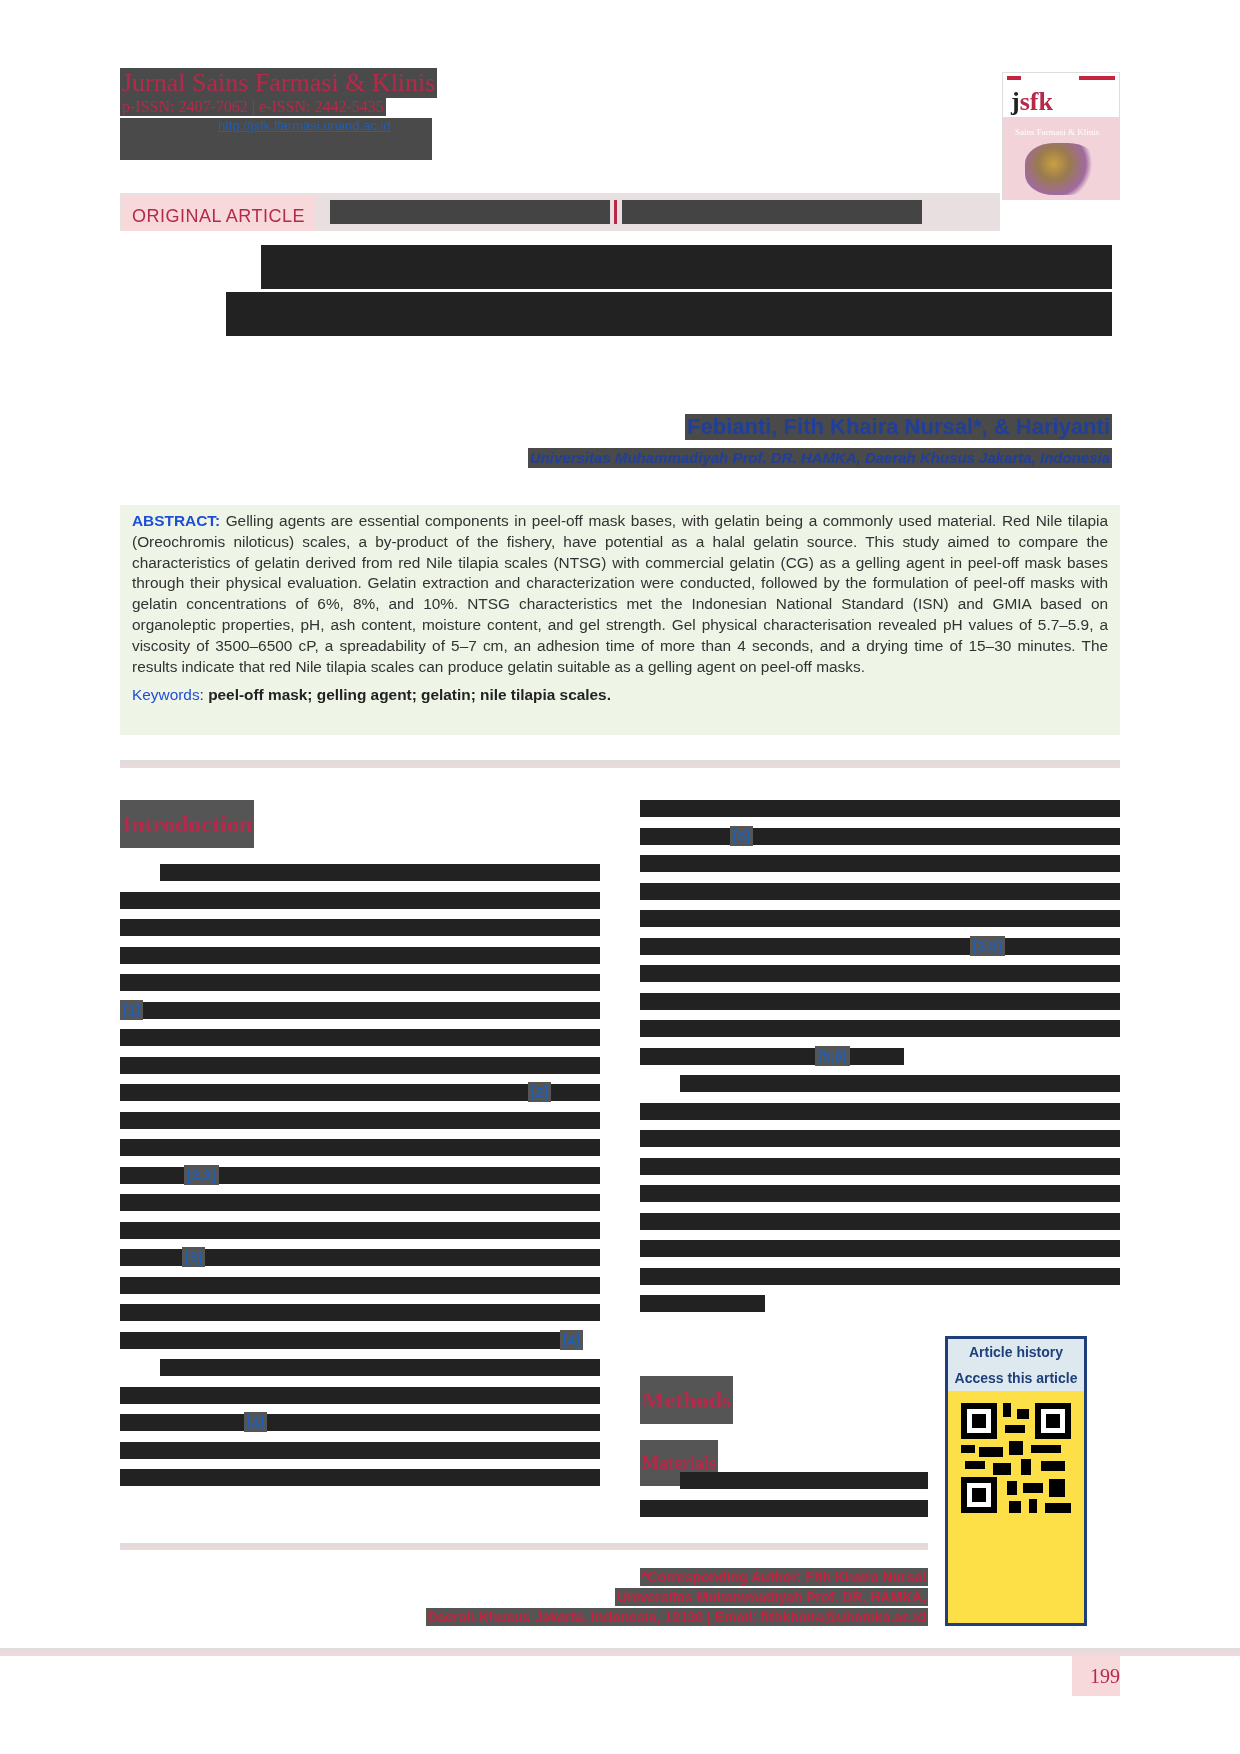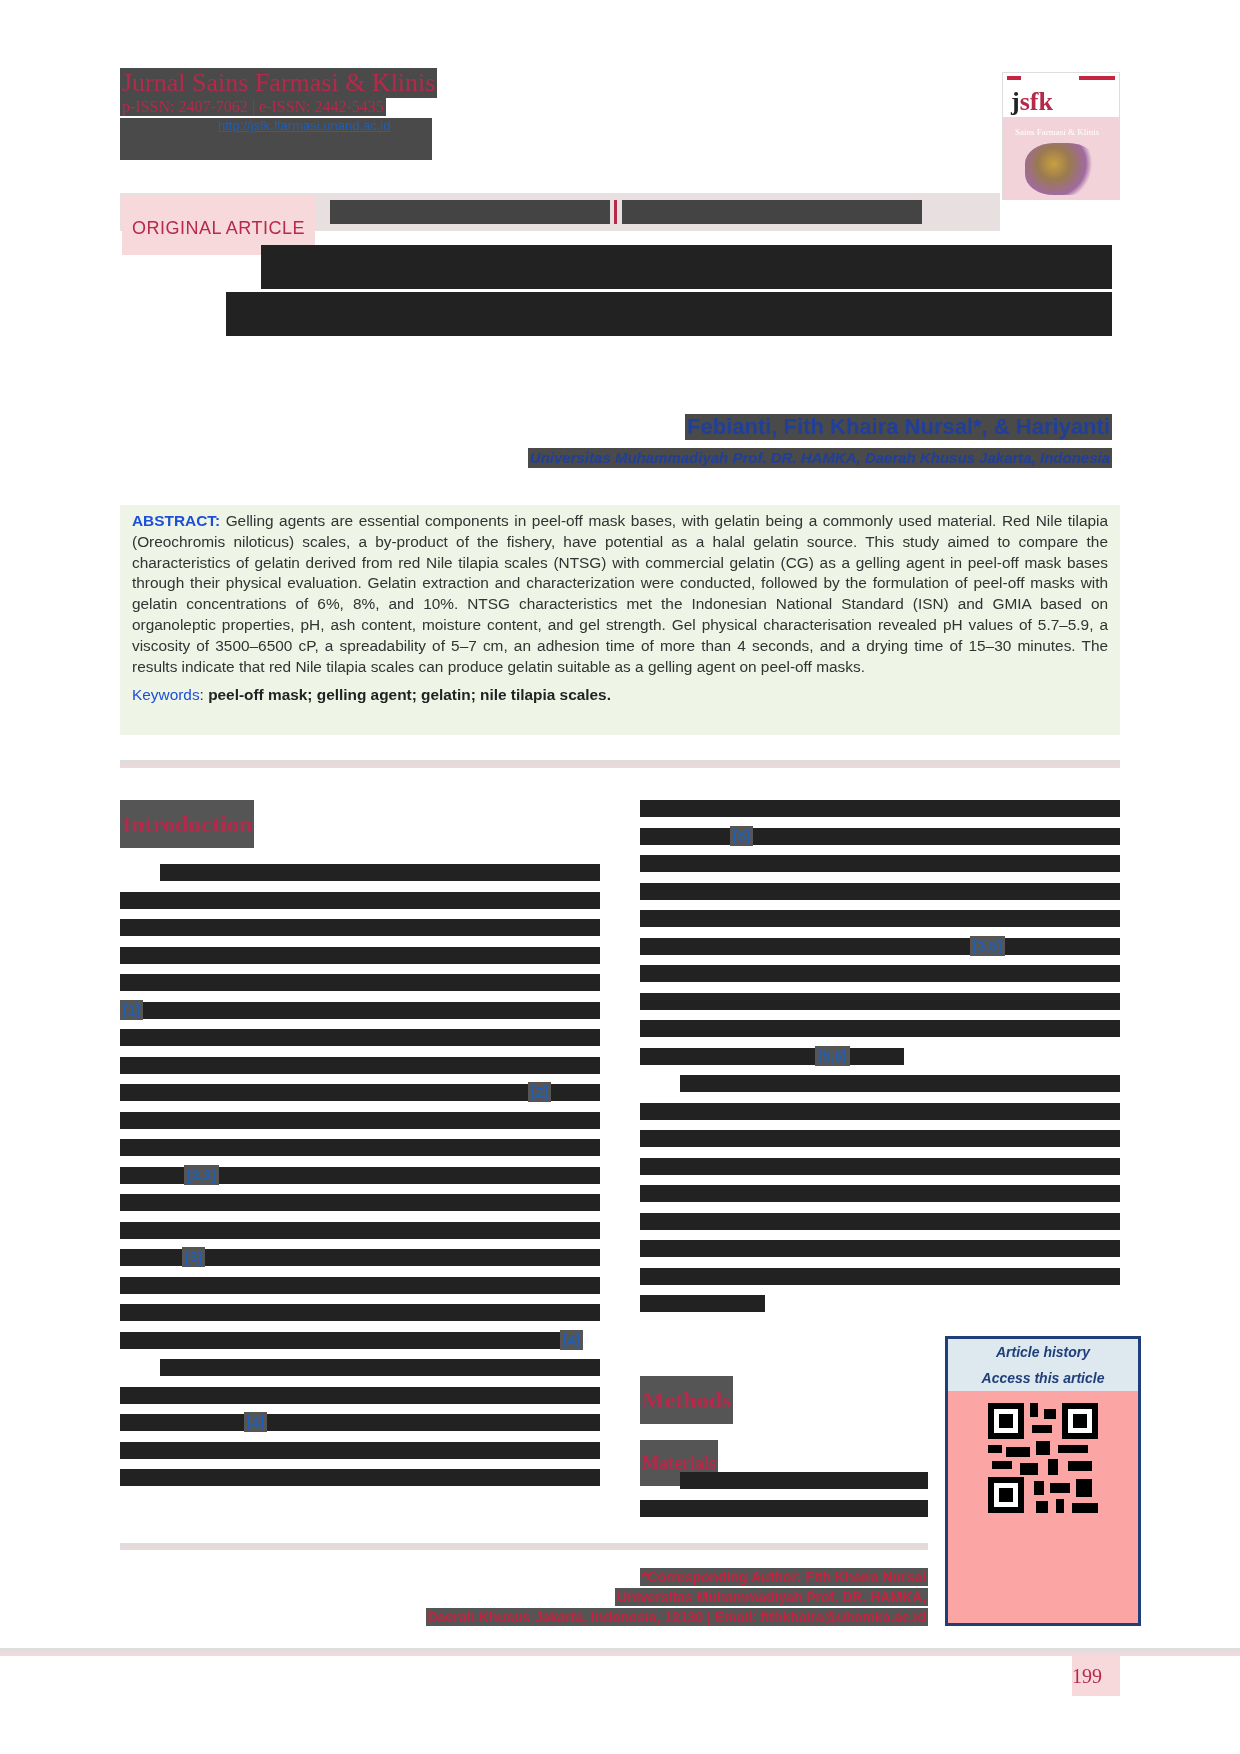--- a/index.html
+++ b/index.html
@@ -16,21 +16,21 @@
   .cover .topred{position:absolute;right:4px;top:3px;width:36px;height:4px;background:#c4243f;}
   .cover .topred2{position:absolute;left:4px;top:3px;width:14px;height:4px;background:#c4243f;}
   .cover .logo{position:absolute;left:8px;top:14px;font-family:"Liberation Serif",serif;font-size:26px;color:#b5294a;font-weight:bold;}
   .cover .logo span{color:#222;}
   .cover .white{position:absolute;left:0;top:10px;width:100%;height:34px;background:#fff;}
   .cover .name{position:absolute;left:12px;top:54px;font-family:"Liberation Serif",serif;font-size:9px;color:#fff;white-space:nowrap;}
   .cover .mol{position:absolute;left:22px;top:70px;width:72px;height:52px;border-radius:40%;background:radial-gradient(circle at 40% 40%,#c8a040 0,#9a7a50 30%,#a06aa0 60%,transparent 72%);}
   .cover .pub{position:absolute;left:6px;top:136px;width:50px;height:16px;border-top:1px solid #bbb;}
   
   .typebar{left:120px;top:193px;width:880px;height:38px;background:#e8e0e0;}
-  .typelabel{left:122px;top:195px;height:28px;padding:16px 10px;background:#f7d9dc;color:#b5294a;font-size:18px;letter-spacing:0.5px;line-height:34px;}
+  .typelabel{left:122px;top:195px;height:28px;padding:4px 10px;background:#f7d9dc;color:#b5294a;font-size:18px;letter-spacing:0.5px;line-height:34px;}
   .typemeta1{left:330px;top:200px;width:280px;height:24px;background:#444;}
   .typesep{left:614px;top:200px;width:3px;height:24px;background:#b5294a;}
   .typemeta2{left:622px;top:200px;width:300px;height:24px;background:#444;}
   
   .title{right:128px;top:244px;width:900px;text-align:right;font-family:"Liberation Sans",sans-serif;font-weight:bold;font-size:40px;line-height:47px;color:#222;}
   .title .line{display:block;}
   .title .line span{background:#222;color:#222;}
   .authors{right:128px;top:414px;text-align:right;font-size:22px;font-weight:bold;color:#1f3f9a;background:#4a4a4a;line-height:26px;padding:0 2px;white-space:nowrap;}
   .affil{right:128px;top:448px;text-align:right;font-size:15px;font-style:italic;font-weight:bold;color:#1f3f9a;background:#4a4a4a;line-height:20px;padding:0 2px;white-space:nowrap;}
   
@@ -44,32 +44,32 @@
   .sec{font-family:"Liberation Serif",serif;font-weight:bold;color:#b5294a;background:#555;line-height:24px;padding:12px 2px;white-space:nowrap;}
   .sec-intro{left:120px;top:800px;font-size:24px;}
   .sec-methods{left:640px;top:1376px;font-size:24px;}
   .sec-materials{left:640px;top:1440px;font-size:18px;line-height:22px;}
   
   .col{position:absolute;}
   .col .ln{height:17px;background:#222;margin-bottom:10.5px;position:relative;}
   .col .ln.indent{margin-left:40px;}
   .cite{position:absolute;top:-2px;height:20px;padding:0 3px;background:#555;color:#1f5fb5;font-size:14px;font-weight:bold;line-height:20px;}
   
-  .hist{left:945px;top:1336px;width:196px;height:290px;border:3px solid #1f3f7a;box-sizing:border-box;background:#fca5a5;font-style:italic;}
+  .hist{left:945px;top:1336px;width:142px;height:290px;border:3px solid #1f3f7a;box-sizing:border-box;background:#fde047;}
   .hist .h{background:#dde9ef;color:#1f3f7a;font-weight:bold;font-size:14px;text-align:center;line-height:26px;}
   .hist .dates{font-size:12.5px;color:#555;text-align:center;line-height:16px;padding:4px 0 5px;border-bottom:2px solid #1f3f7a;}
   .qr{margin:12px auto 0;width:110px;height:110px;position:relative;}
   .qr .f{position:absolute;width:24px;height:24px;border:6px solid #000;background:#fff;box-sizing:content-box;}
   .qr .f::after{content:"";position:absolute;left:5px;top:5px;width:14px;height:14px;background:#000;}
   .qr .m{position:absolute;background:#000;}
   
   .footline{left:120px;top:1543px;width:808px;height:7px;background:linear-gradient(#ddd,#efd8d8);}
   .corr{right:312px;font-size:14px;font-weight:bold;color:#c4243f;background:#555;line-height:18px;text-align:right;white-space:nowrap;padding:0 2px;}
   .bottomline{left:0;top:1648px;width:1240px;height:8px;background:linear-gradient(#ddd,#f5d8dc);}
-  .pagenum{left:1072px;top:1656px;width:48px;height:40px;background:#f7d9dc;color:#b5294a;font-family:"Liberation Serif",serif;font-size:20px;text-align:left;line-height:40px;}
+  .pagenum{left:1072px;top:1656px;width:48px;height:40px;background:#f7d9dc;color:#b5294a;font-family:"Liberation Serif",serif;font-size:20px;text-align:right;line-height:40px;}
 </style>
 </head>
 <body>
 
 <div class="abs jtitle">Jurnal Sains Farmasi &amp; Klinis</div>
 <div class="abs issn">p-ISSN: 2407-7062 | e-ISSN: 2442-5435</div>
 <div class="abs hdr-block"></div>
 <div class="abs hdr-url">http://jsfk.ffarmasi.unand.ac.id</div>
 
 <div class="abs cover">

